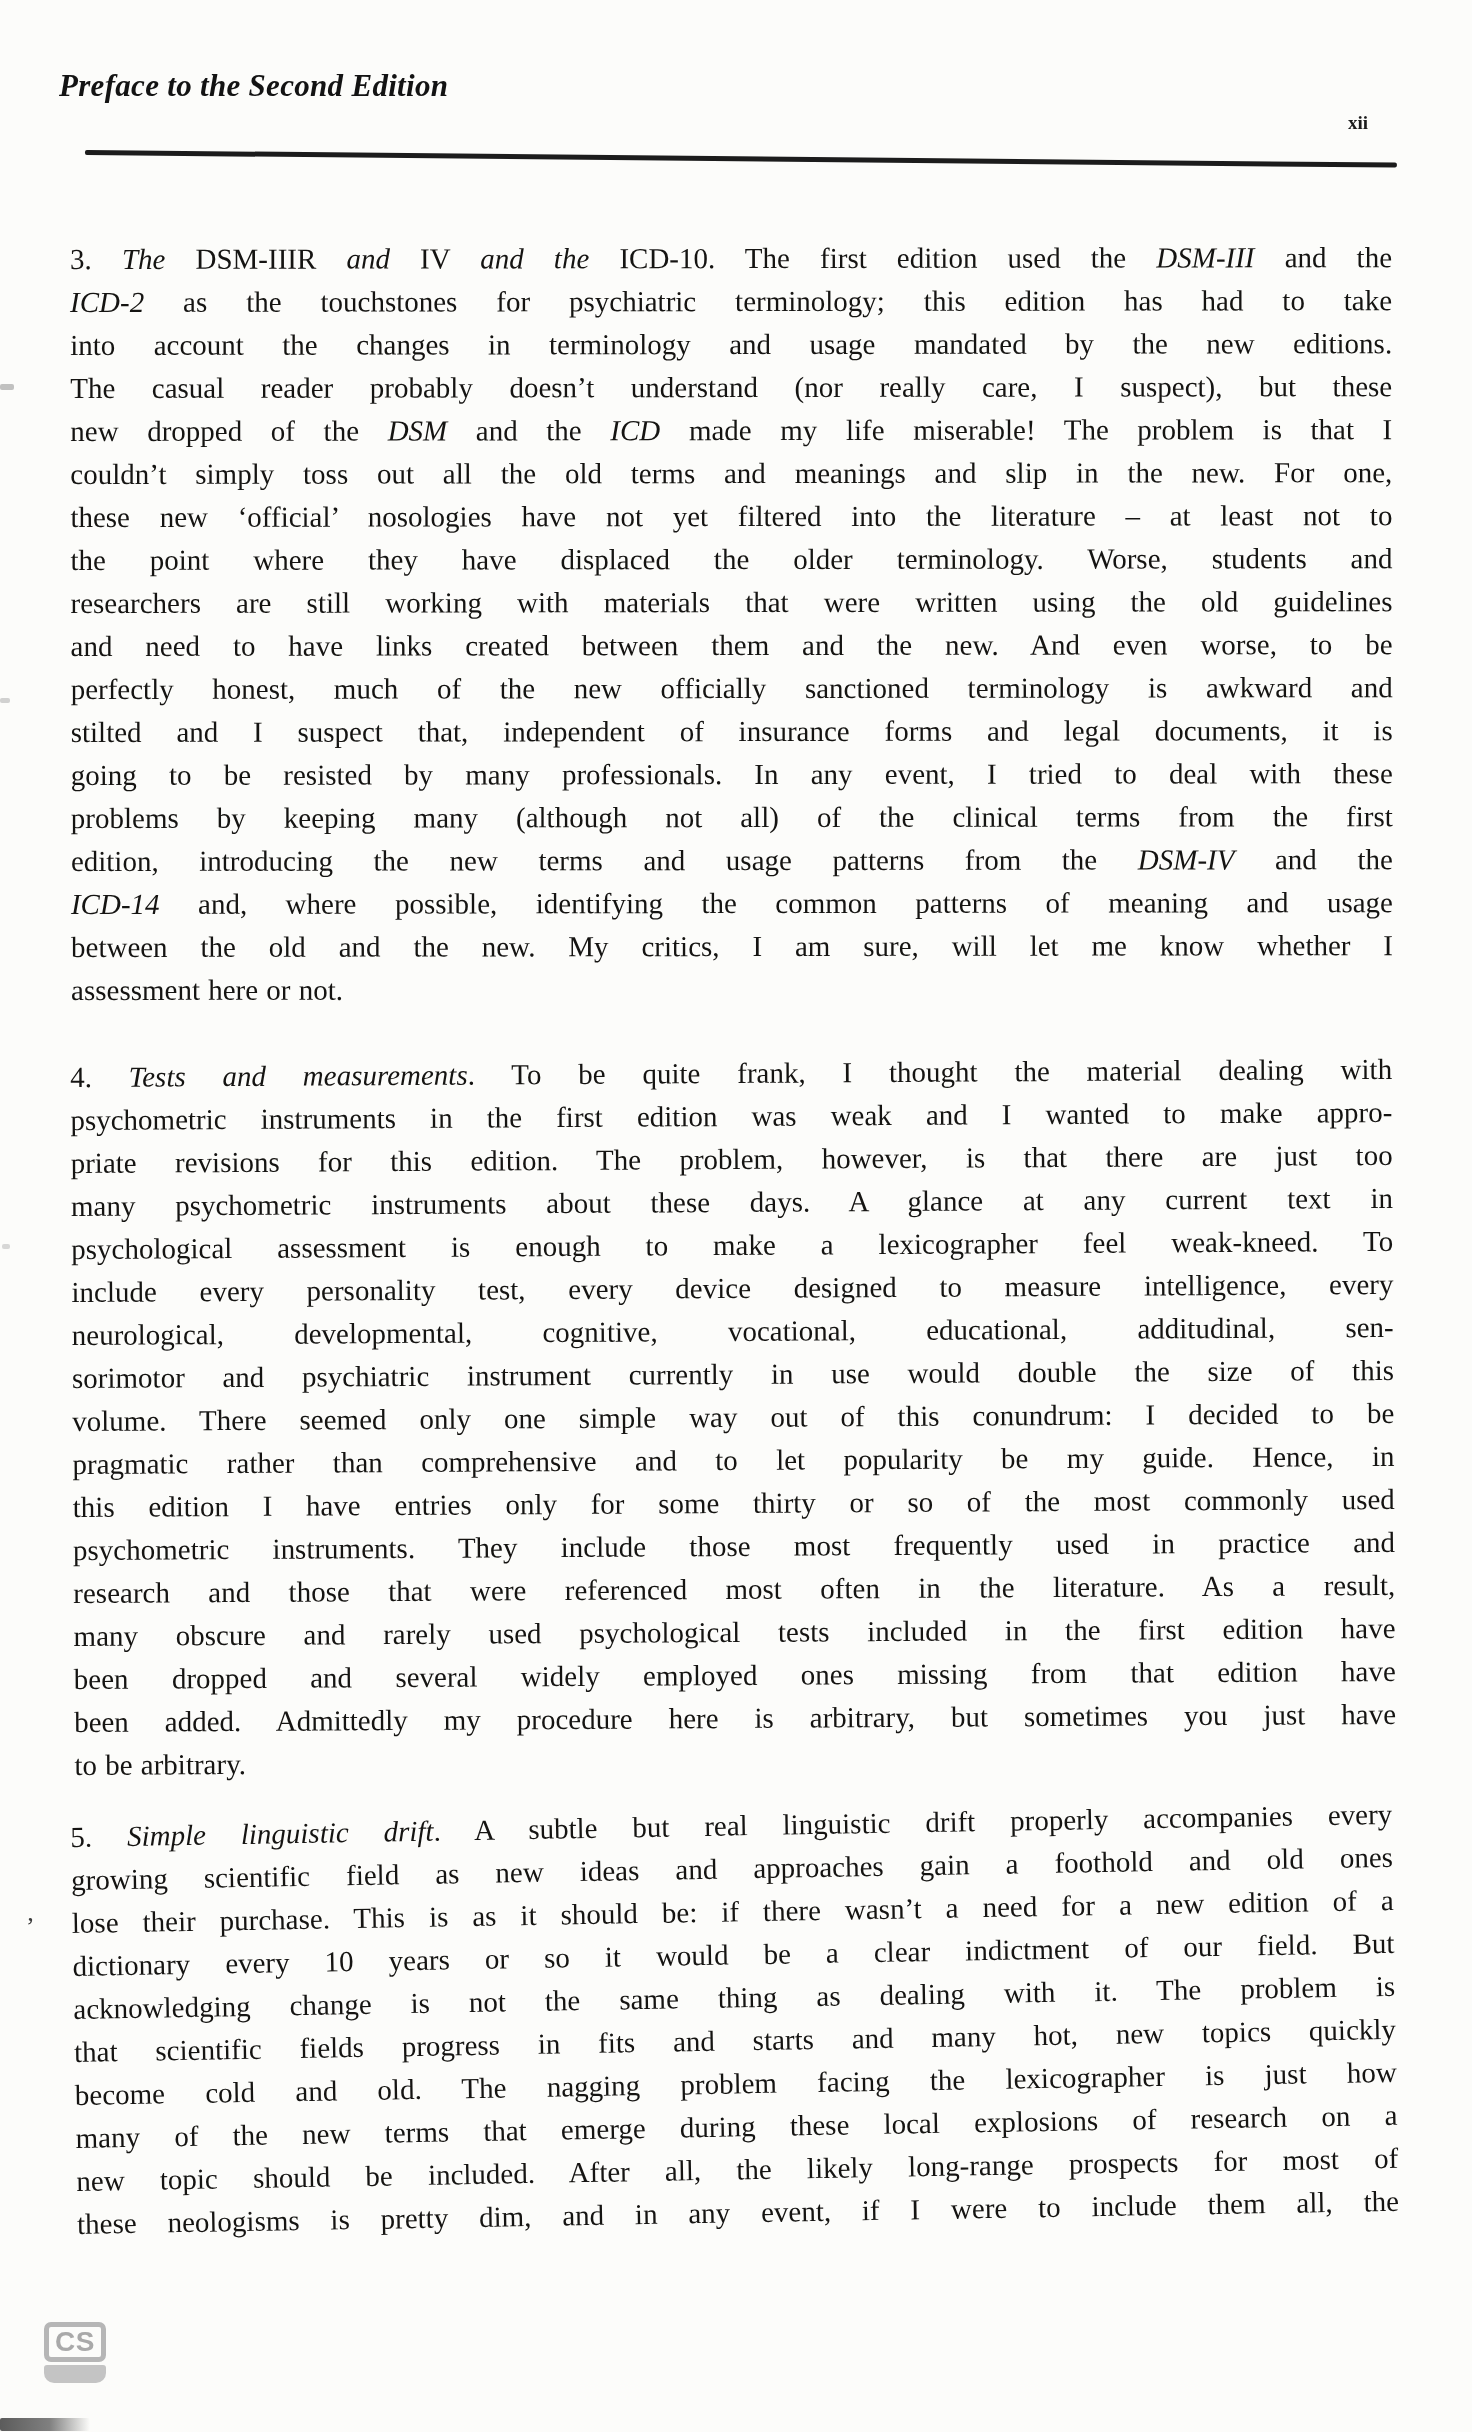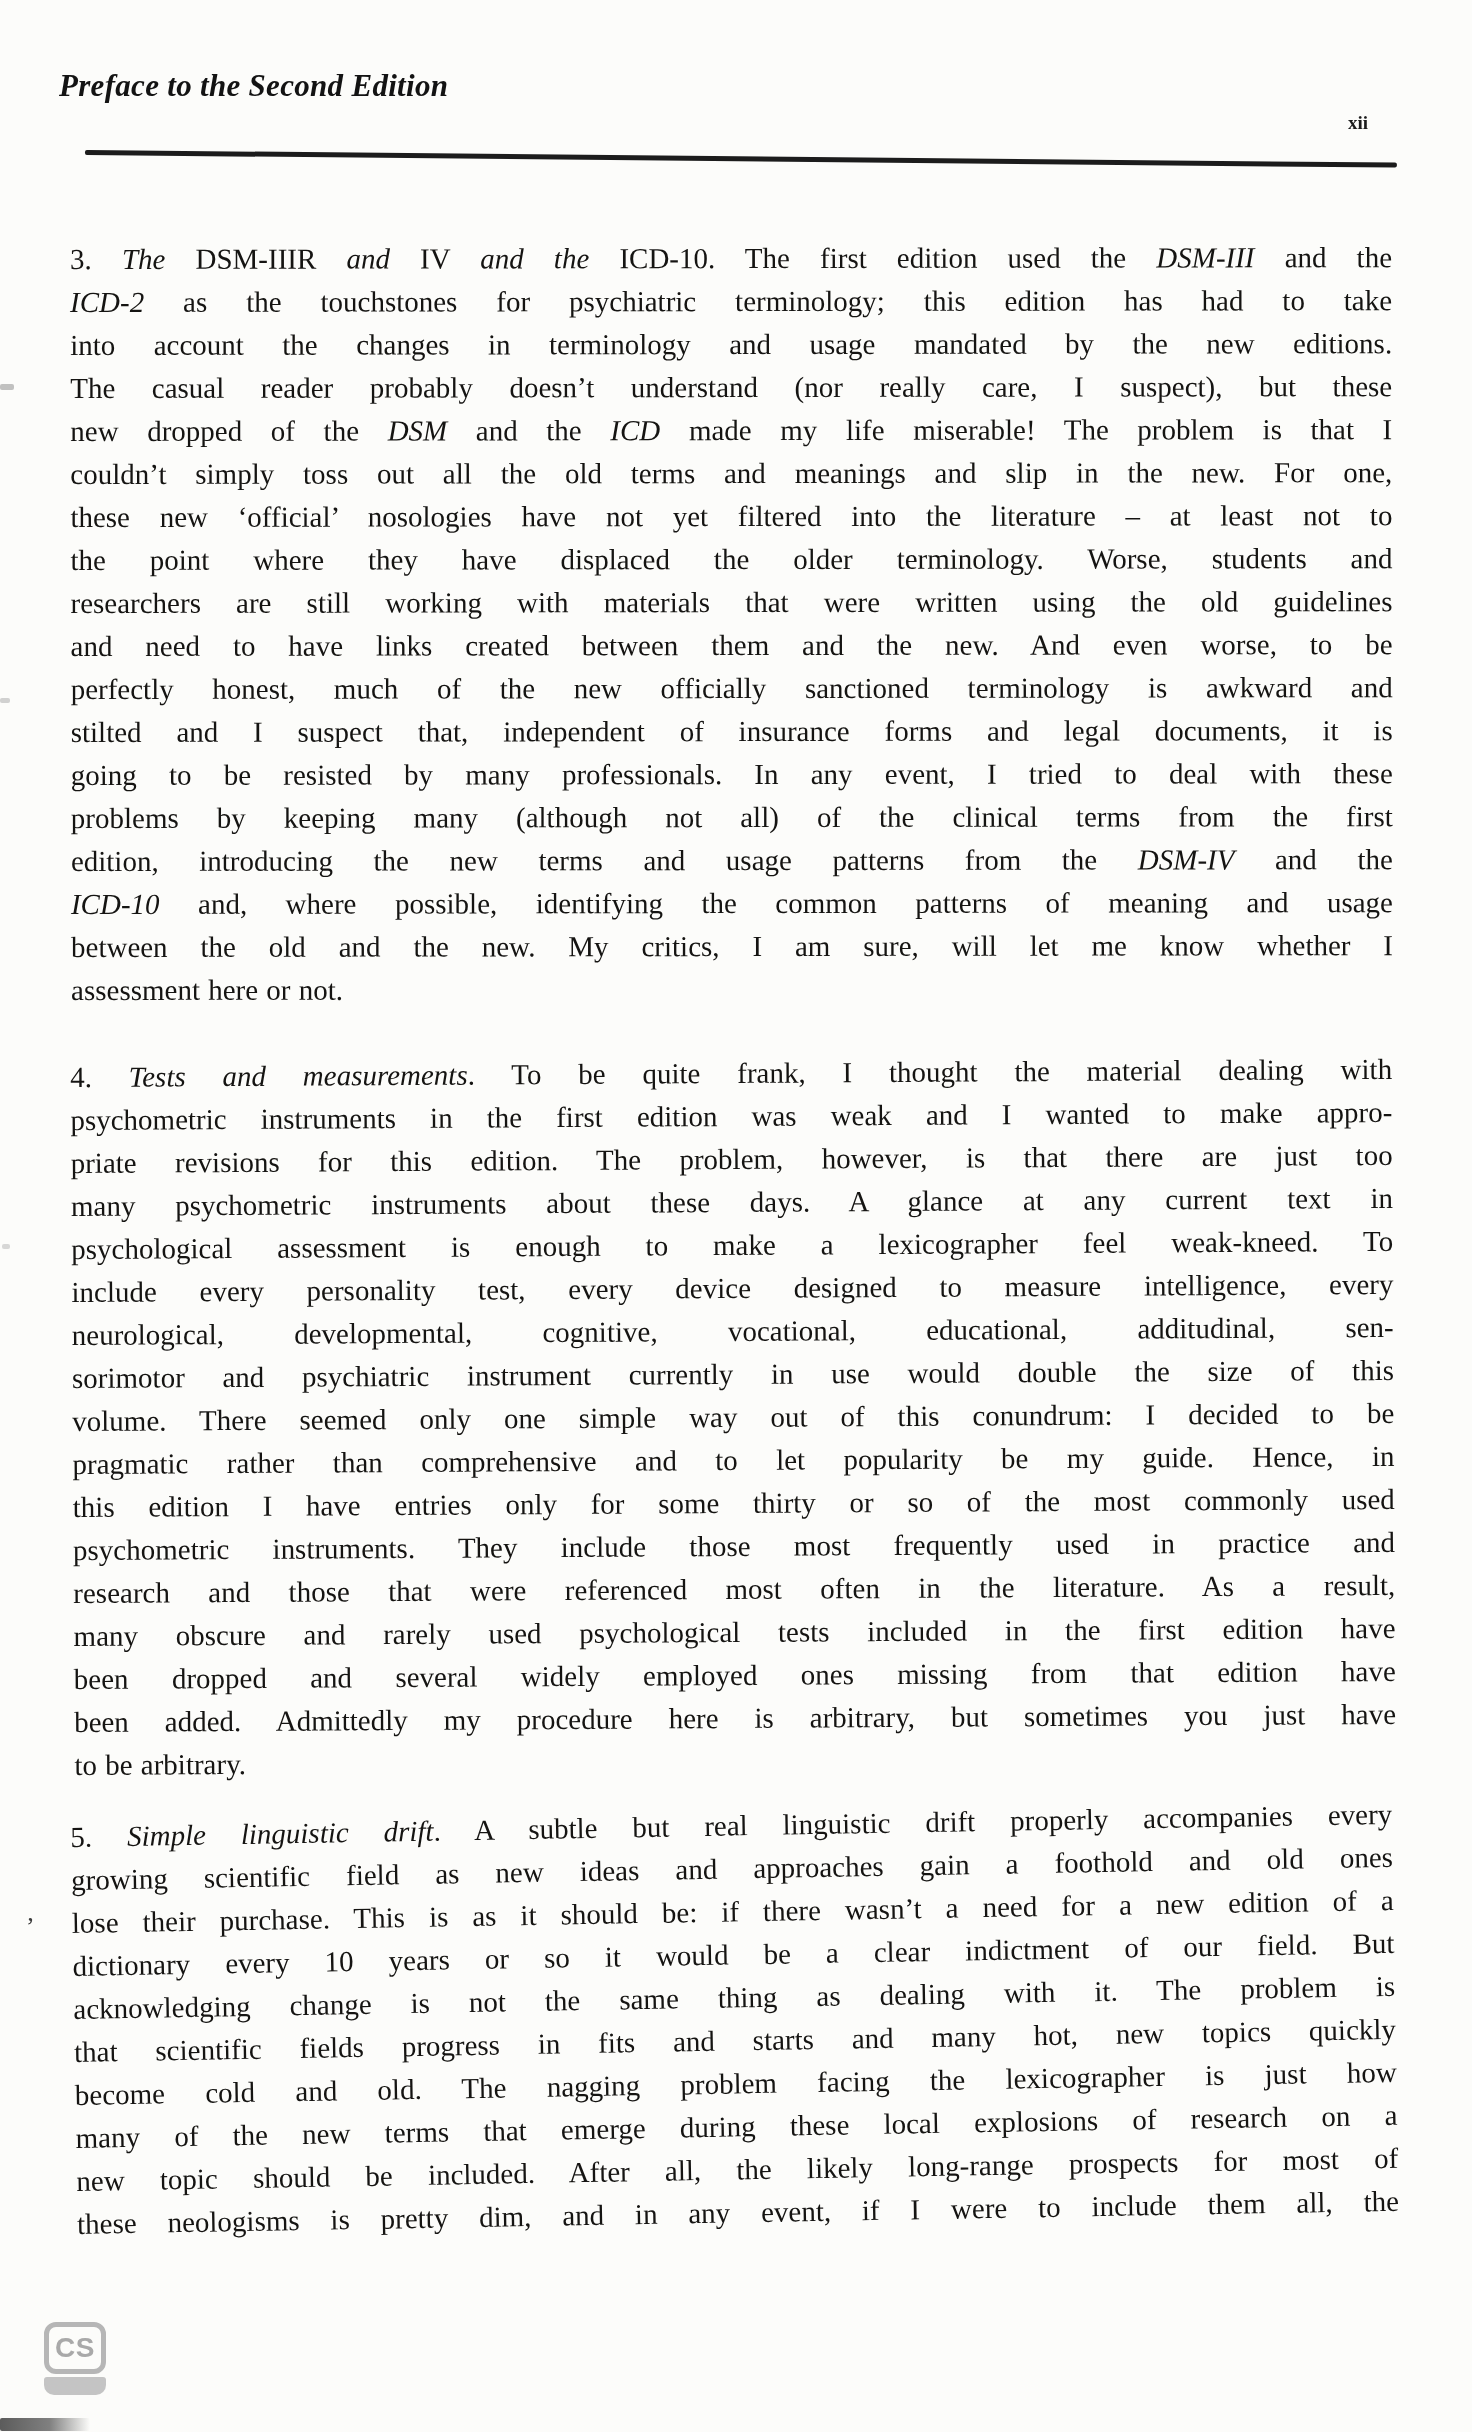--- a/index.html
+++ b/index.html
@@ -76,23 +76,23 @@
   .corner-smudge {
     position: absolute; left: 0; top: 2418px; width: 90px; height: 13px;
     background: linear-gradient(90deg, #3f3f3f 0%, #6a6a6a 55%, rgba(120,120,120,0) 100%);
     border-radius: 2px; opacity: .85;
   }
   
   .watermark { position: absolute; left: 44px; top: 2322px; display: flex; align-items: flex-start; }
   .cs-logo { width: 62px; }
   .cs-box {
     box-sizing: border-box;
-    width: 62px; height: 52px;
+    width: 62px; height: 40px;
     border: 5px solid #b6b6b6;
-    border-radius: 12px;
+    border-radius: 7px;
     display: flex; align-items: center; justify-content: center;
     font-family: "Liberation Sans", sans-serif;
     font-weight: 700; font-size: 28px; color: #a9a9a9;
     letter-spacing: 0.5px;
   }
   .cs-tab {
     width: 62px; height: 18px; margin-top: 3px;
     background: #c4c4c4;
     border-radius: 3px 3px 10px 10px;
   }
@@ -125,21 +125,21 @@
         <div class="line"><span>couldn’t simply toss out all the old terms and meanings and slip in the new. For one,</span></div>
         <div class="line"><span>these new ‘official’ nosologies have not yet filtered into the literature – at least not to</span></div>
         <div class="line"><span>the point where they have displaced the older terminology. Worse, students and</span></div>
         <div class="line"><span>researchers are still working with materials that were written using the old guidelines</span></div>
         <div class="line"><span>and need to have links created between them and the new. And even worse, to be</span></div>
         <div class="line"><span>perfectly honest, much of the new officially sanctioned terminology is awkward and</span></div>
         <div class="line"><span>stilted and I suspect that, independent of insurance forms and legal documents, it is</span></div>
         <div class="line"><span>going to be resisted by many professionals. In any event, I tried to deal with these</span></div>
         <div class="line"><span>problems by keeping many (although not all) of the clinical terms from the first</span></div>
         <div class="line"><span>edition, introducing the new terms and usage patterns from the </span><span class="it">DSM-IV</span><span> and the</span></div>
-        <div class="line"><span class="it">ICD-10</span><span> and, where possible, identifying the common patterns of meaning and usage</span></div>
+        <div class="line"><span class="it">ICD-14</span><span> and, where possible, identifying the common patterns of meaning and usage</span></div>
         <div class="line"><span>between the old and the new. My critics, I am sure, will let me know whether I</span></div>
         <div class="line last"><span>assessment here or not.</span></div>
       </div>
       <div class="para">
         <div class="line"><span>4. </span><span class="it">Tests and measurements</span><span>. To be quite frank, I thought the material dealing with</span></div>
         <div class="line"><span>psychometric instruments in the first edition was weak and I wanted to make appro-</span></div>
         <div class="line"><span>priate revisions for this edition. The problem, however, is that there are just too</span></div>
         <div class="line"><span>many psychometric instruments about these days. A glance at any current text in</span></div>
         <div class="line"><span>psychological assessment is enough to make a lexicographer feel weak-kneed. To</span></div>
         <div class="line"><span>include every personality test, every device designed to measure intelligence, every</span></div>

